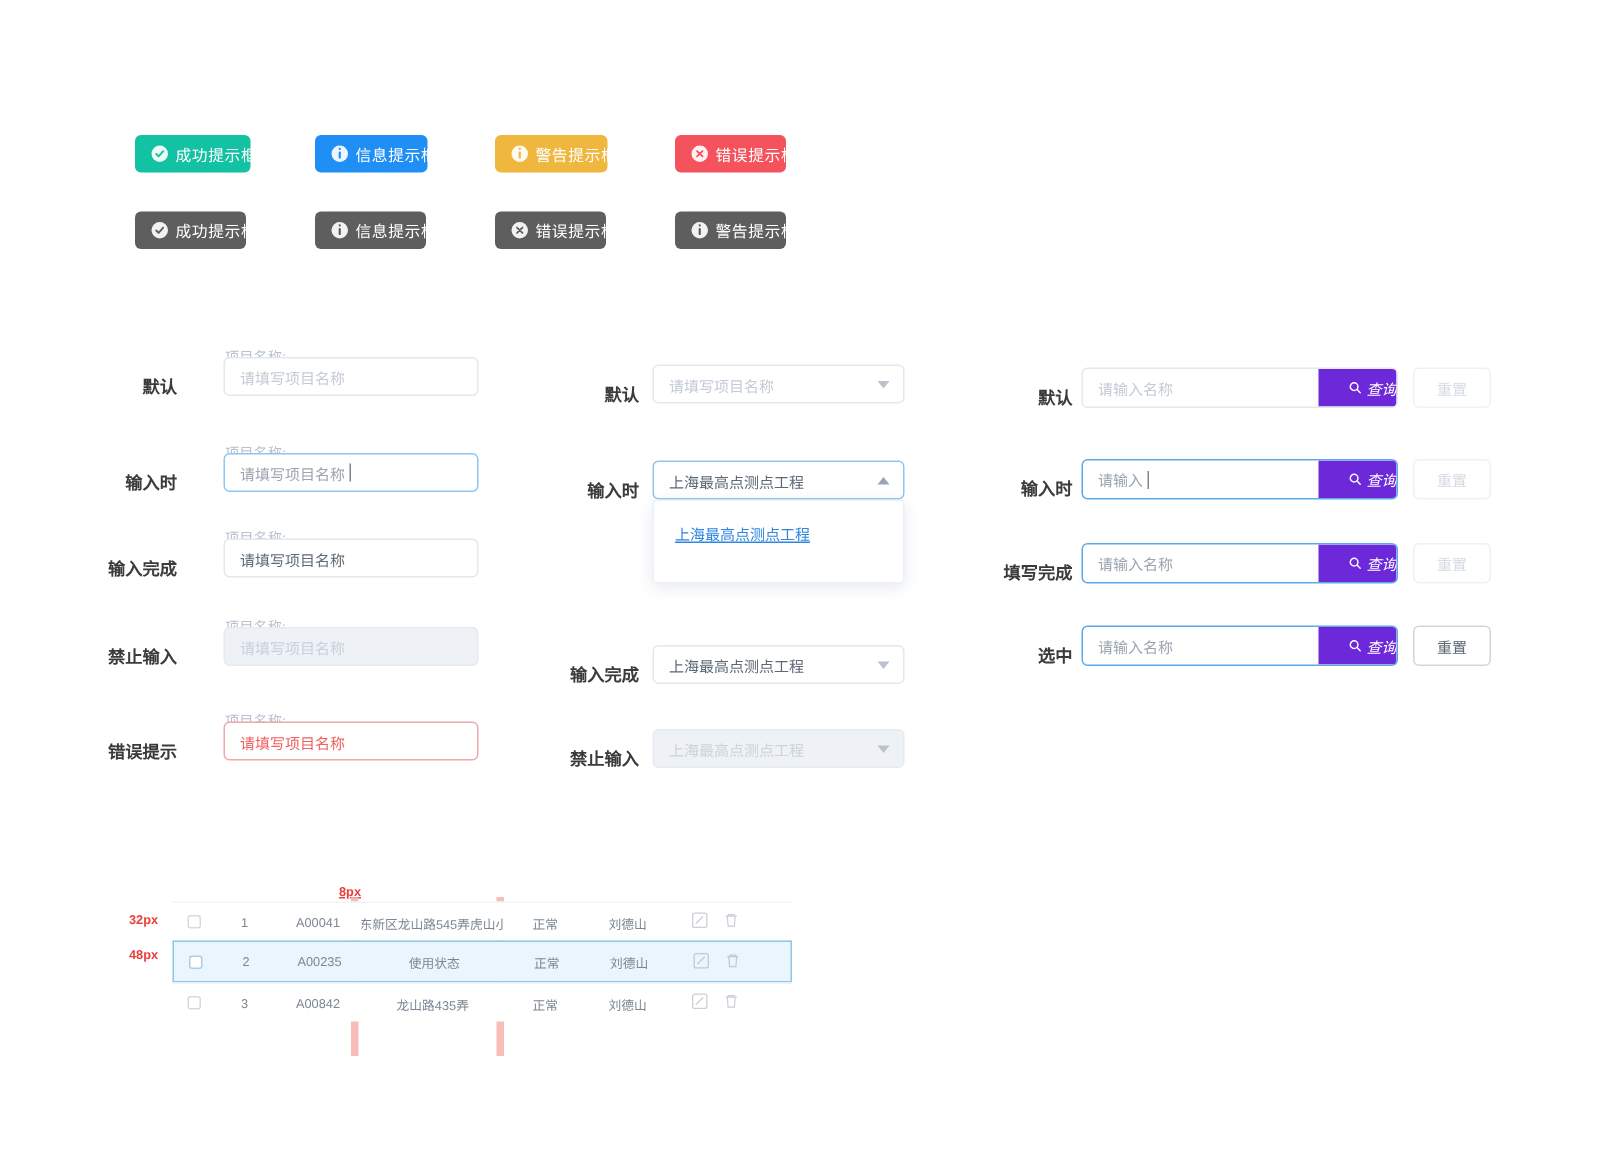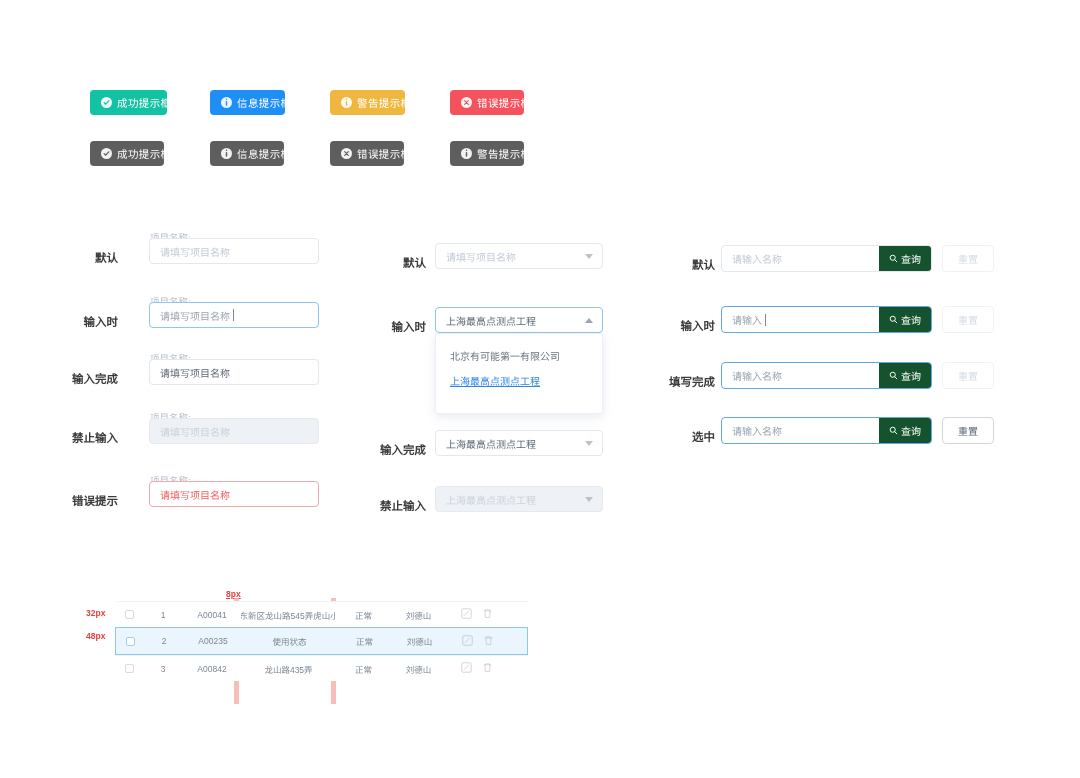--- a/index.html
+++ b/index.html
@@ -137,27 +137,28 @@
     display: flex;
     align-items: center;
     padding: 0 10px;
     font-size: 10px;
     color: #c3cbd6;
     white-space: nowrap;
   }
   .search-box .si.typed { color: #9aa5b1; }
   .search-btn {
     width: 52px;
-    background: #14532d;
+    background: #6d28d9;
     color: #fff;
     font-size: 10px;
     display: flex;
     align-items: center;
-    justify-content: center;
+    justify-content: flex-end;
     gap: 3px;
+    font-style: italic;
   }
   .reset-btn {
     margin-left: 10px;
     width: 52px;
     height: 27px;
     border: 1px solid #e3e8ee;
     border-radius: 4px;
     background: #fff;
     font-size: 10px;
     color: #9aa5b1;
@@ -343,21 +344,20 @@
       <div>
         <div class="field-label" style="position:absolute;left:368px;top:497px;width:58px;">禁止输入</div>
         <div class="sel disabled" style="position:absolute;left:435px;top:486px;width:168px;">
           <span>上海最高点测点工程</span>
           <span class="arrow down"></span>
         </div>
       </div>
     </div>
 
   <div class="dropdown" id="dropdown-panel" style="left:435px; top:333px; width:168px;">
-      <div class="dd-item">北京有可能第一有限公司</div>
       <div class="dd-item active">上海最高点测点工程</div>
     </div>
 
   <div id="search-column">
       <div>
         <div class="field-label" style="position:absolute;left:650px;top:256px;width:65px;">默认</div>
         <div class="search-wrap" style="position:absolute;left:721px;top:245px;">
           <div class="search-box " style="width:211px;">
             <span class="si ">
               <span>请输入名称</span>

